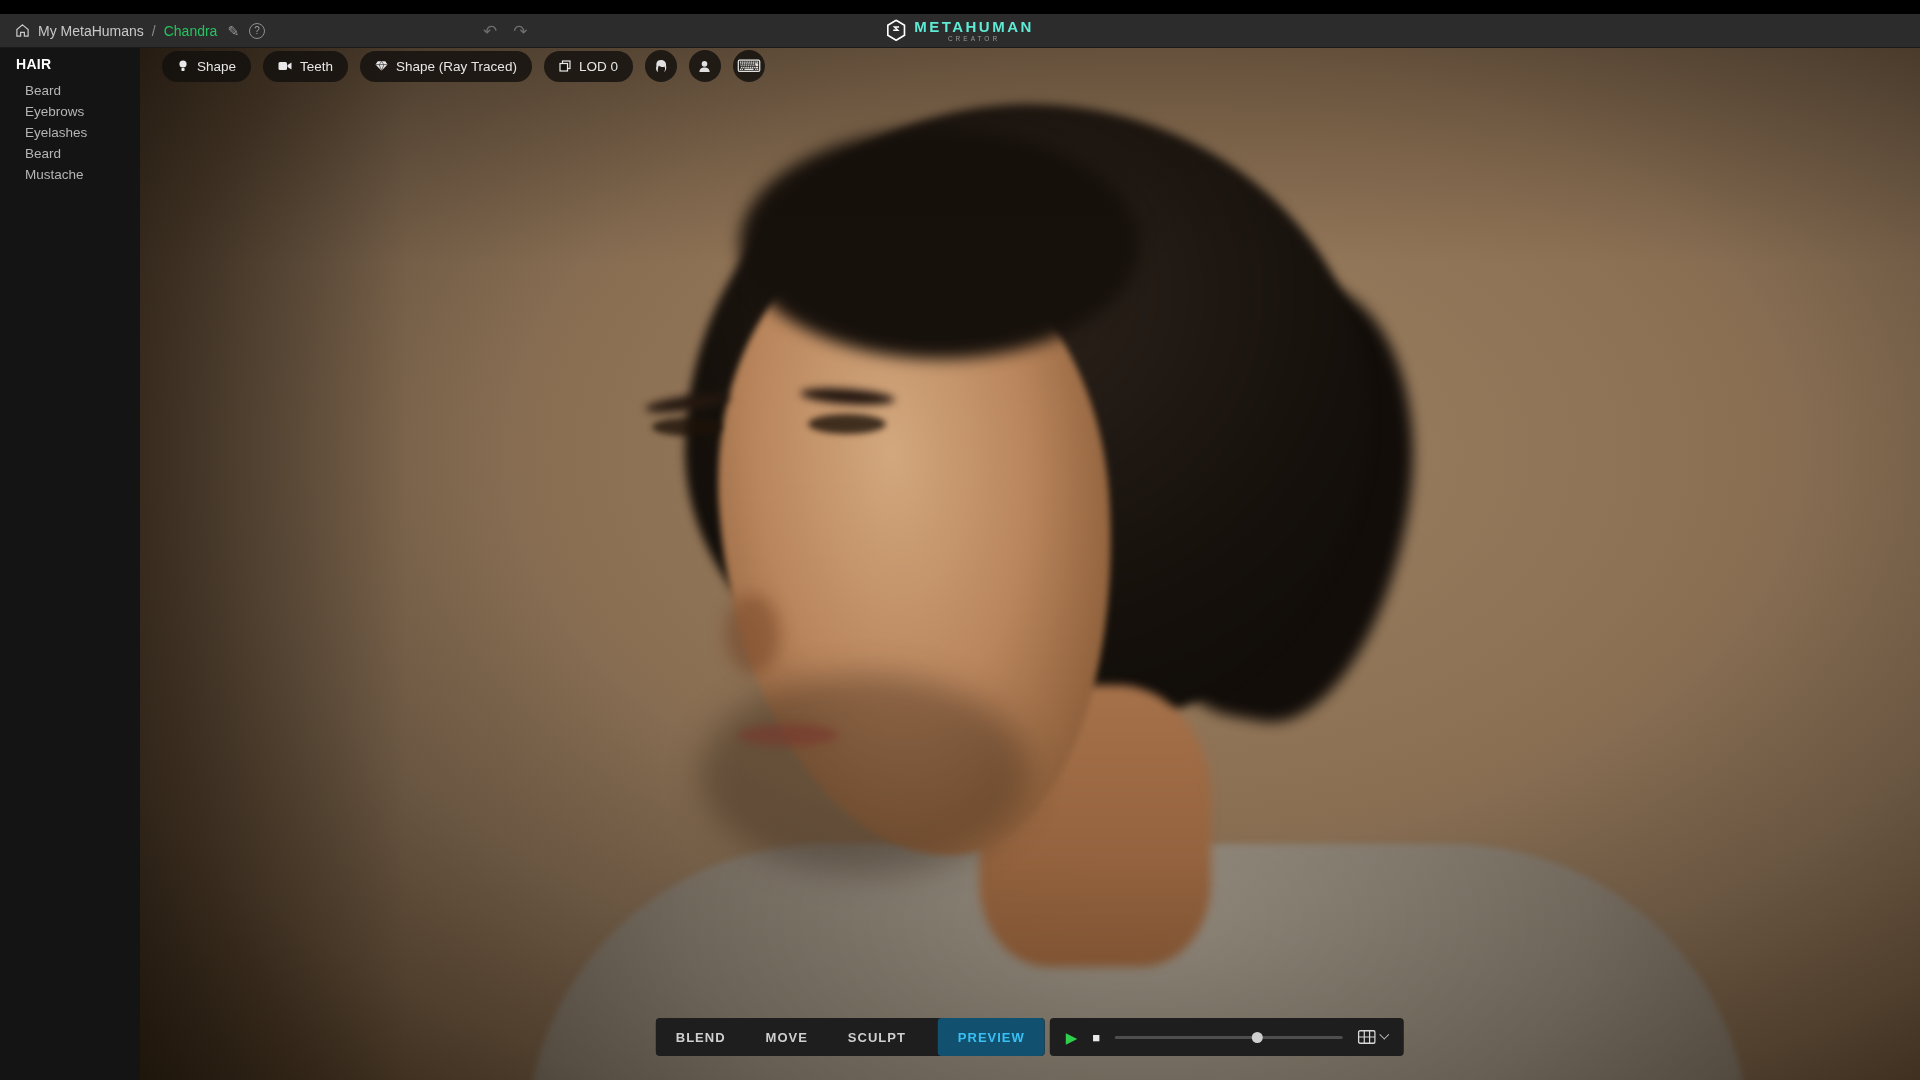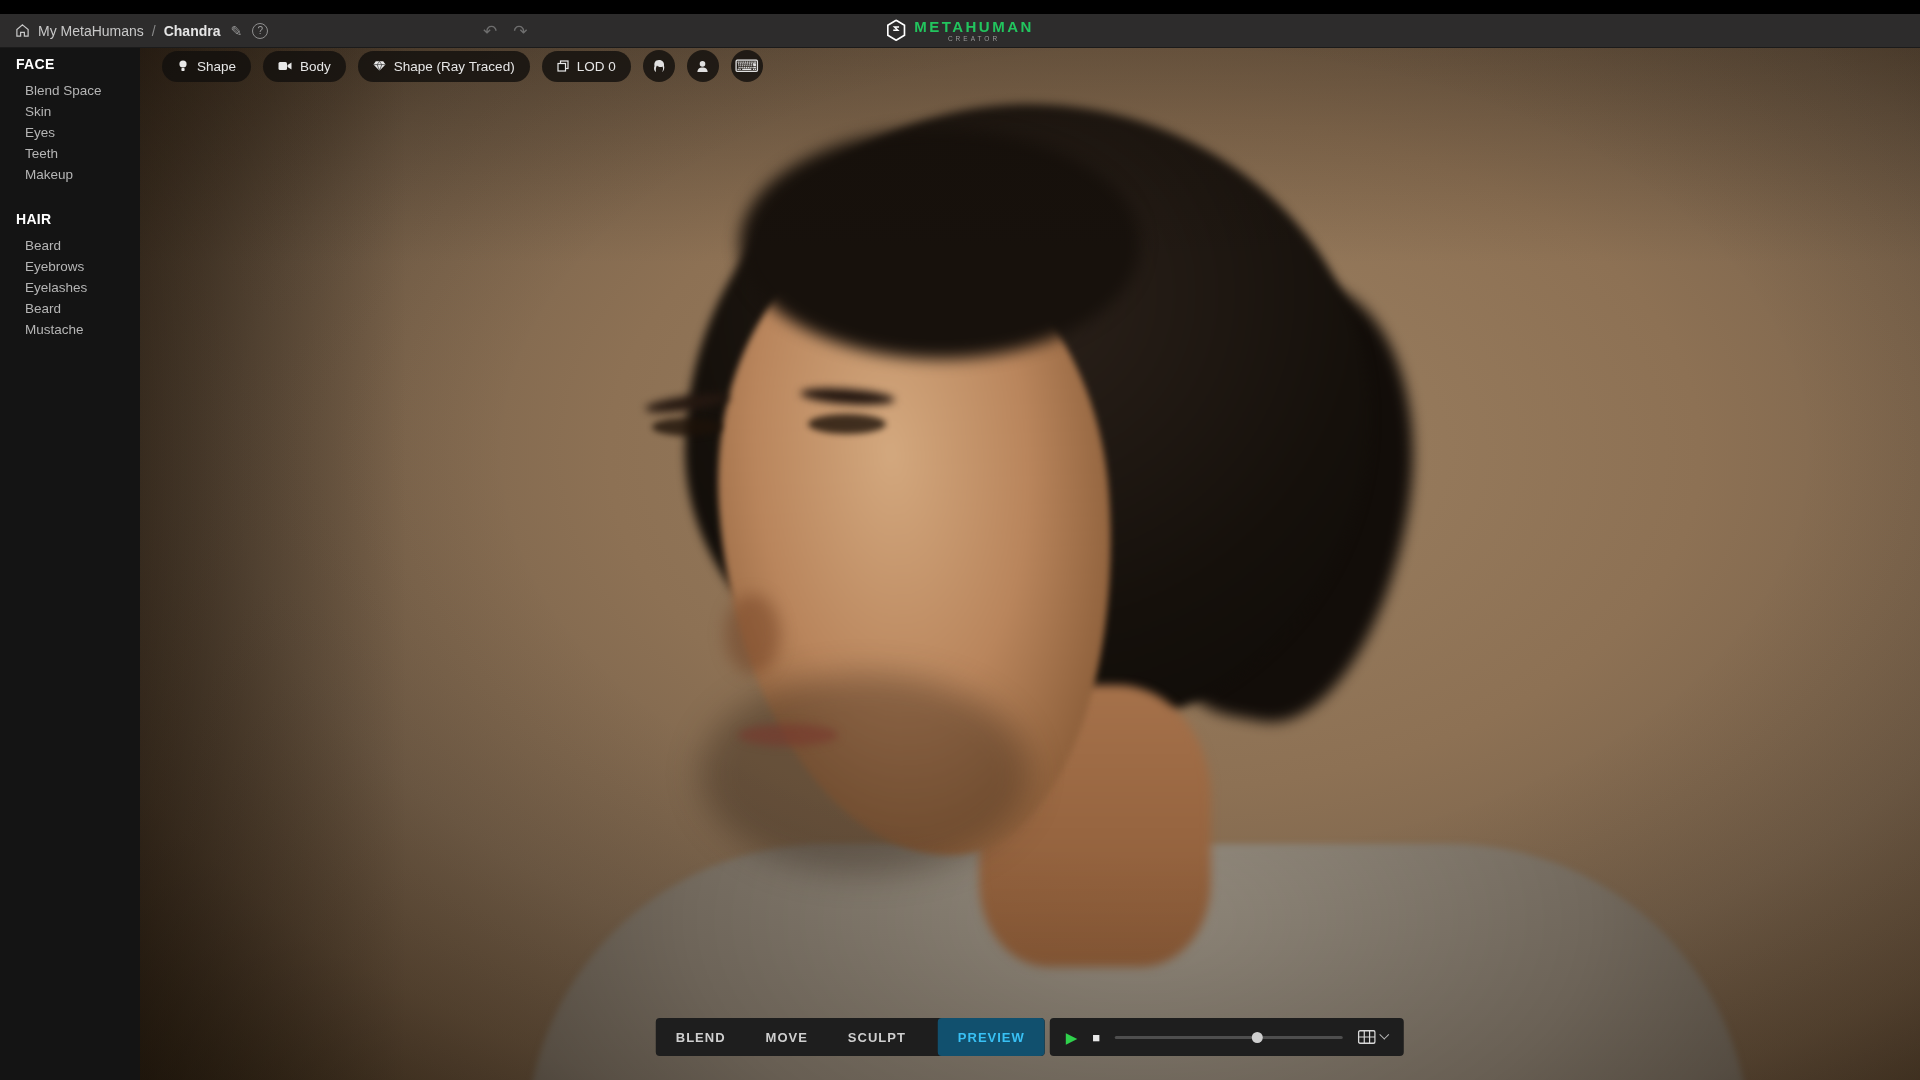--- a/index.html
+++ b/index.html
@@ -10,32 +10,32 @@
   *{margin:0;padding:0;box-sizing:border-box;}
   html,body{width:1920px;height:1080px;overflow:hidden;background:#000;
     font-family:"Liberation Sans",sans-serif;-webkit-user-select:none;user-select:none;}
 
   
   .topbar{position:absolute;top:14px;left:0;width:1920px;height:34px;background:#2d2c2c;
     border-bottom:1px solid #1b1b1b;display:flex;align-items:center;z-index:30;}
   .crumbs{display:flex;align-items:center;gap:8px;padding-left:15px;font-size:14px;color:#c8c8c8;}
   .crumb-root{color:#c8c8c8;cursor:pointer;}
   .crumb-sep{color:#8a8a8a;}
-  .crumb-cur{color:#e5e5e5;font-weight:700;}
+  .crumb-cur{color:#22c55e;font-weight:400;}
   .icon-btn{display:inline-flex;align-items:center;justify-content:center;cursor:pointer;}
   .edit-glyph{font-size:14px;color:#9a9a9a;margin-left:2px;}
   .help-circle{width:16px;height:16px;border:1.2px solid #8f8f8f;border-radius:50%;
     display:flex;align-items:center;justify-content:center;margin-left:2px;}
   .help-circle i{font-style:normal;font-size:10px;color:#9f9f9f;line-height:1;}
   .history{position:absolute;left:483px;top:0;height:34px;display:flex;align-items:center;gap:16px;}
   .history span{font-size:17px;color:#6e6e6e;cursor:pointer;line-height:1;}
   .logo{position:absolute;left:50%;top:50%;transform:translate(-50%,-50%);
     display:flex;align-items:center;gap:8px;}
   .logo-text{display:flex;flex-direction:column;align-items:center;}
-  .logo-title{font-size:15px;font-weight:800;letter-spacing:2.5px;color:#22c55e;line-height:1;}
+  .logo-title{font-size:15px;font-weight:800;letter-spacing:2.5px;color:#5eead4;line-height:1;}
   .logo-sub{font-size:6.5px;letter-spacing:3px;color:#9a9a9a;line-height:1;margin-top:2px;}
 
   
   .sidebar{position:absolute;top:34px;left:0;width:140px;height:1046px;background:#141414;
     padding:22px 0 0 16px;z-index:20;}
   .side-section{margin-bottom:26px;}
   .side-title{font-size:14px;font-weight:700;color:#ffffff;letter-spacing:.3px;margin-bottom:8px;}
   .side-item{font-size:13.5px;color:#b5b5b5;line-height:21px;padding-left:9px;cursor:pointer;}
 
   
@@ -139,28 +139,20 @@
     </svg>
     <div class="logo-text">
       <span class="logo-title">METAHUMAN</span>
       <span class="logo-sub">CREATOR</span>
     </div>
   </div>
 </header>
 
 <nav class="sidebar">
   <div class="side-section">
-    <div class="side-title">FACE</div>
-    <div class="side-item">Blend Space</div>
-    <div class="side-item">Skin</div>
-    <div class="side-item">Eyes</div>
-    <div class="side-item">Teeth</div>
-    <div class="side-item">Makeup</div>
-  </div>
-  <div class="side-section">
     <div class="side-title">HAIR</div>
     <div class="side-item">Beard</div>
     <div class="side-item">Eyebrows</div>
     <div class="side-item">Eyelashes</div>
     <div class="side-item">Beard</div>
     <div class="side-item">Mustache</div>
   </div>
 </nav>
 
 <main class="viewport">
@@ -188,21 +180,21 @@
         <circle cx="6" cy="5" r="3.6" fill="#e8e8e8"></circle>
           <rect x="4.4" y="9" width="3.2" height="3" rx="0.8" fill="#e8e8e8"></rect>
       </svg>
       <span>Shape</span>
     </button>
     <button class="pill">
       <svg width="14" height="10" viewBox="0 0 14 10">
         <rect x="0.5" y="1" width="8.5" height="8" rx="1.5" fill="#e8e8e8"></rect>
         <path d="M9.5 4 L13.5 1.5 V8.5 L9.5 6 Z" fill="#e8e8e8"></path>
       </svg>
-      <span>Body</span>
+      <span>Teeth</span>
     </button>
     <button class="pill">
       <svg width="13" height="12" viewBox="0 0 14 12">
         <path d="M3 1 H11 L13.5 4.5 L7 11 L0.5 4.5 Z" fill="#e8e8e8"></path>
         <path d="M0.5 4.5 H13.5 M7 11 L4.5 4.5 L7 1 L9.5 4.5 L7 11" stroke="#2a2a2a" stroke-width="0.7" fill="none"></path>
       </svg>
       <span>Shape (Ray Traced)</span>
     </button>
     <button class="pill">
       <svg width="12" height="12" viewBox="0 0 12 12">

